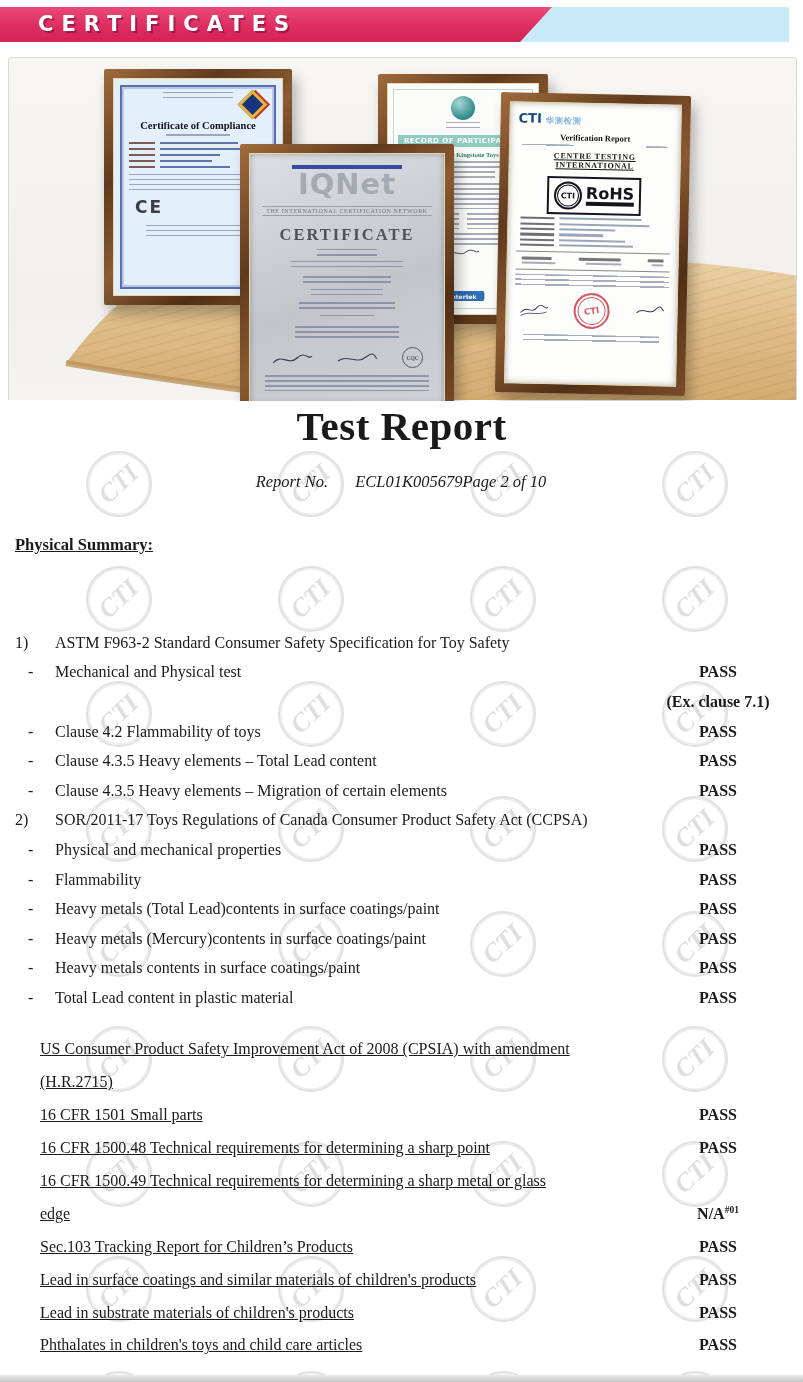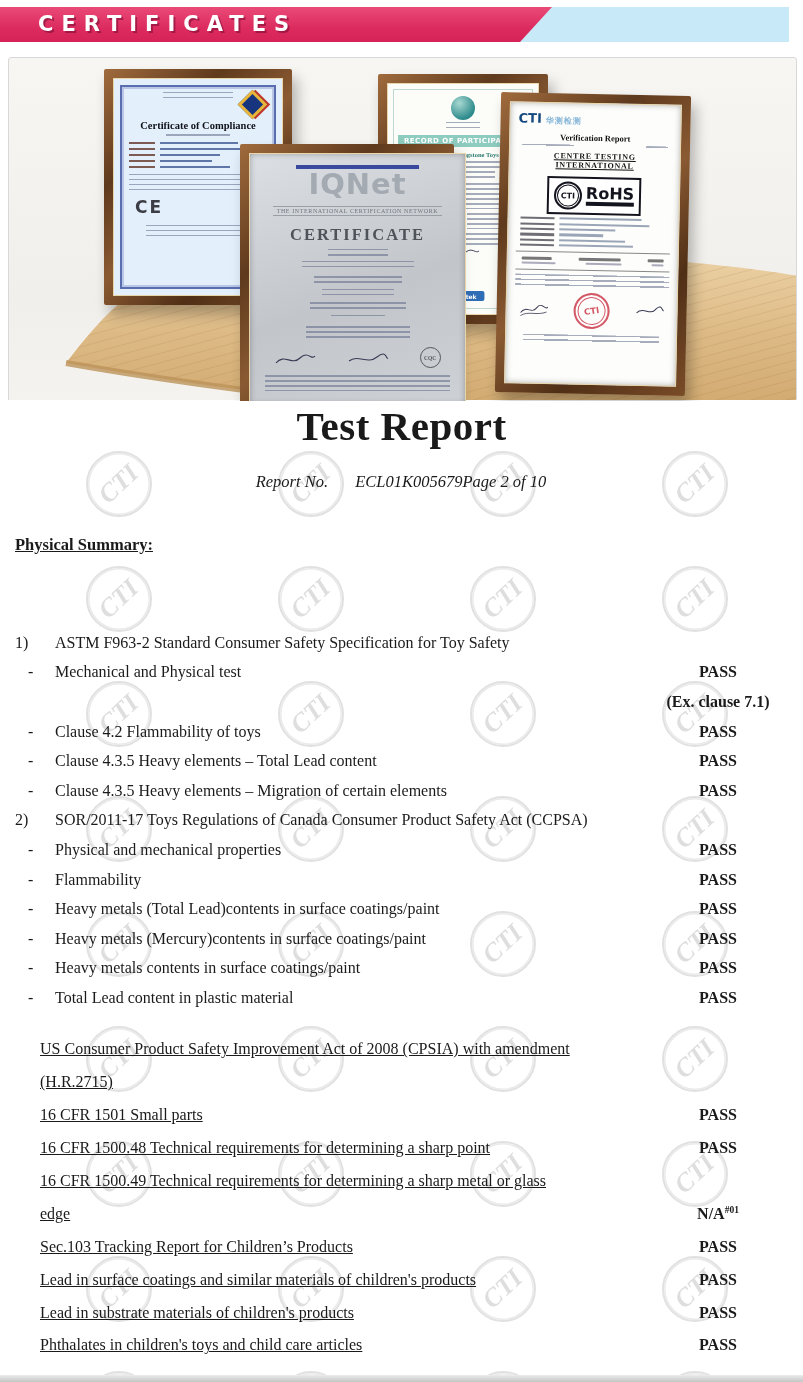--- a/index.html
+++ b/index.html
@@ -38,21 +38,21 @@
               background:#17357f;border:3px solid #e8b53a;box-shadow:2px -2px 0 #c43527;}
   .c1-title{margin-top:18px;text-align:center;font-weight:700;font-size:10.5px;color:#101018;}
   .c1 .row{display:flex;gap:5px;margin:3.5px 0 0 2px;align-items:center;}
   .c1 .lab{width:26px;height:2.5px;background:#7d5a52;}
   .c1 .val{height:2.5px;background:#5f77a8;}
   .c1-ce{margin:7px 0 0 8px;font-family:"DejaVu Sans",sans-serif;font-weight:700;
          font-size:17px;color:#3c3c44;letter-spacing:2px;}
 
   
   .c2{left:231px;top:86px;width:196px;height:252px;z-index:4;}
-  .c2 .mat{background:linear-gradient(160deg,#dcdfe3 0%,#c2c6cb 55%,#ced1d5 100%);padding-left:21px;}
+  .c2 .mat{background:linear-gradient(160deg,#dcdfe3 0%,#c2c6cb 55%,#ced1d5 100%);}
   .c2-in{position:absolute;inset:10px;text-align:center;}
   .c2-topbar{width:62%;height:4px;background:#3a4a9f;margin:2px auto 0;}
   .c2-brand{font-family:"DejaVu Sans",sans-serif;font-weight:700;font-size:29px;
             color:#a4aab2;letter-spacing:1px;line-height:30px;}
   .c2-net{font-size:6px;color:#70757c;letter-spacing:.6px;border-top:1px solid #9aa0a8;
           border-bottom:1px solid #9aa0a8;display:inline-block;padding:1px 4px;}
   .c2-cert{margin-top:8px;font-size:16.5px;letter-spacing:2px;color:#4e5259;font-weight:600;}
   .c2 .cl{margin:4px auto 0;}
   .c2-sigrow{display:flex;justify-content:space-around;align-items:flex-end;margin-top:9px;}
   .c2-cqc{width:19px;height:19px;border:1.6px solid #55555e;border-radius:50%;

